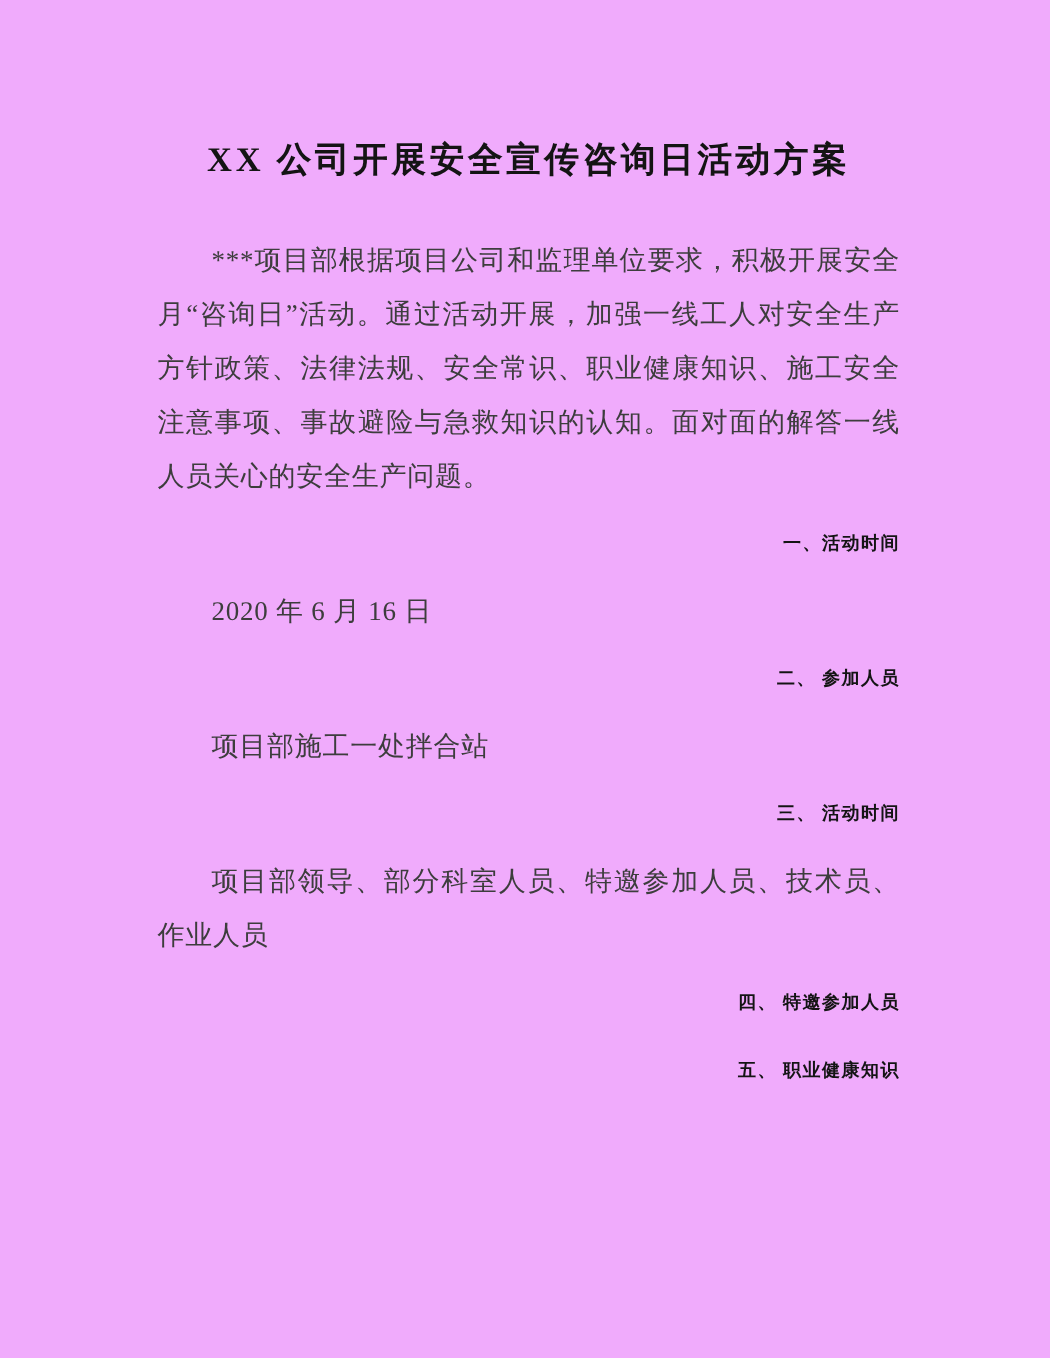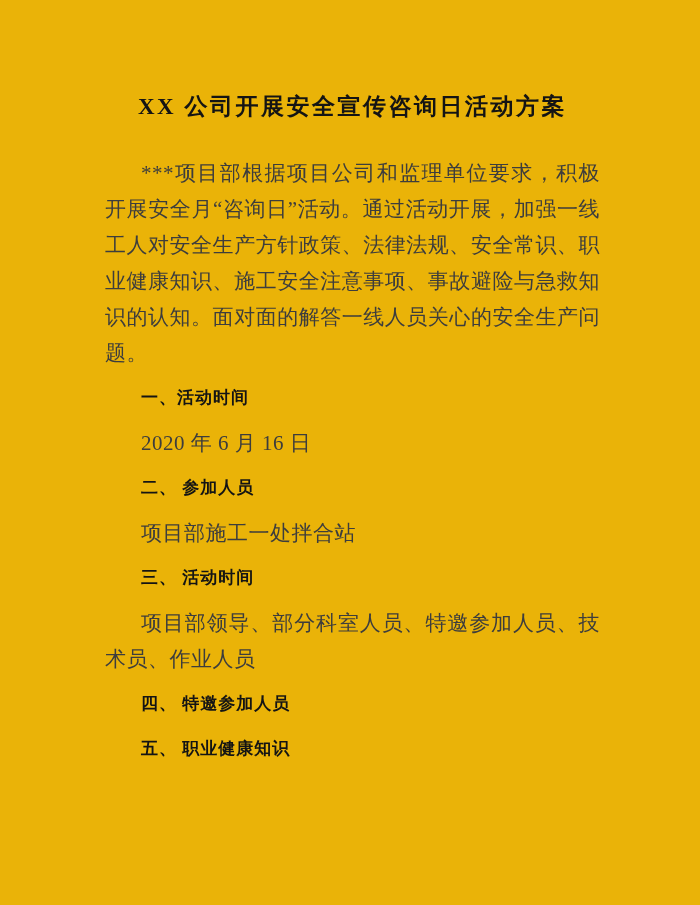--- a/index.html
+++ b/index.html
@@ -5,56 +5,57 @@
   html, body {
     margin: 0;
     padding: 0;
     background: #ffffff;
   }
   .page {
     position: relative;
     width: 700px;
     height: 905px;
     margin: 0 auto;
-    background: #eab308;
+    background: #f0abfc;
     box-sizing: border-box;
     padding: 92px 100px 0 105px;
     font-family: "Liberation Serif", "DejaVu Serif", serif;
     color: #3d3d3d;
     overflow: hidden;
   }
   .doc-title {
     margin: 0 0 33px 0;
     font-size: 23px;
     line-height: 30px;
     font-weight: bold;
     letter-spacing: 2.5px;
     text-align: center;
     color: #141414;
     white-space: nowrap;
   }
   .body-para {
     margin: 0 0 9px 0;
-    font-size: 21px;
+    font-size: 18px;
     line-height: 36px;
     letter-spacing: 0.5px;
     text-align: justify;
     text-justify: inter-character;
     text-indent: 36px;
     color: #3d3d3d;
   }
   .section-heading {
     margin: 0 0 9px 0;
-    font-size: 17px;
+    font-size: 12px;
     line-height: 36px;
     letter-spacing: 1px;
     font-weight: bold;
     text-indent: 36px;
     color: #141414;
     white-space: pre;
+    text-align: right;
   }
 </style>
 </head>
 <body>
 
 <div class="page">
 
   <h1 class="doc-title">XX 公司开展安全宣传咨询日活动方案</h1>
 
   <p class="body-para">***项目部根据项目公司和监理单位要求，积极开展安全月“咨询日”活动。通过活动开展，加强一线工人对安全生产方针政策、法律法规、安全常识、职业健康知识、施工安全注意事项、事故避险与急救知识的认知。面对面的解答一线人员关心的安全生产问题。</p>

